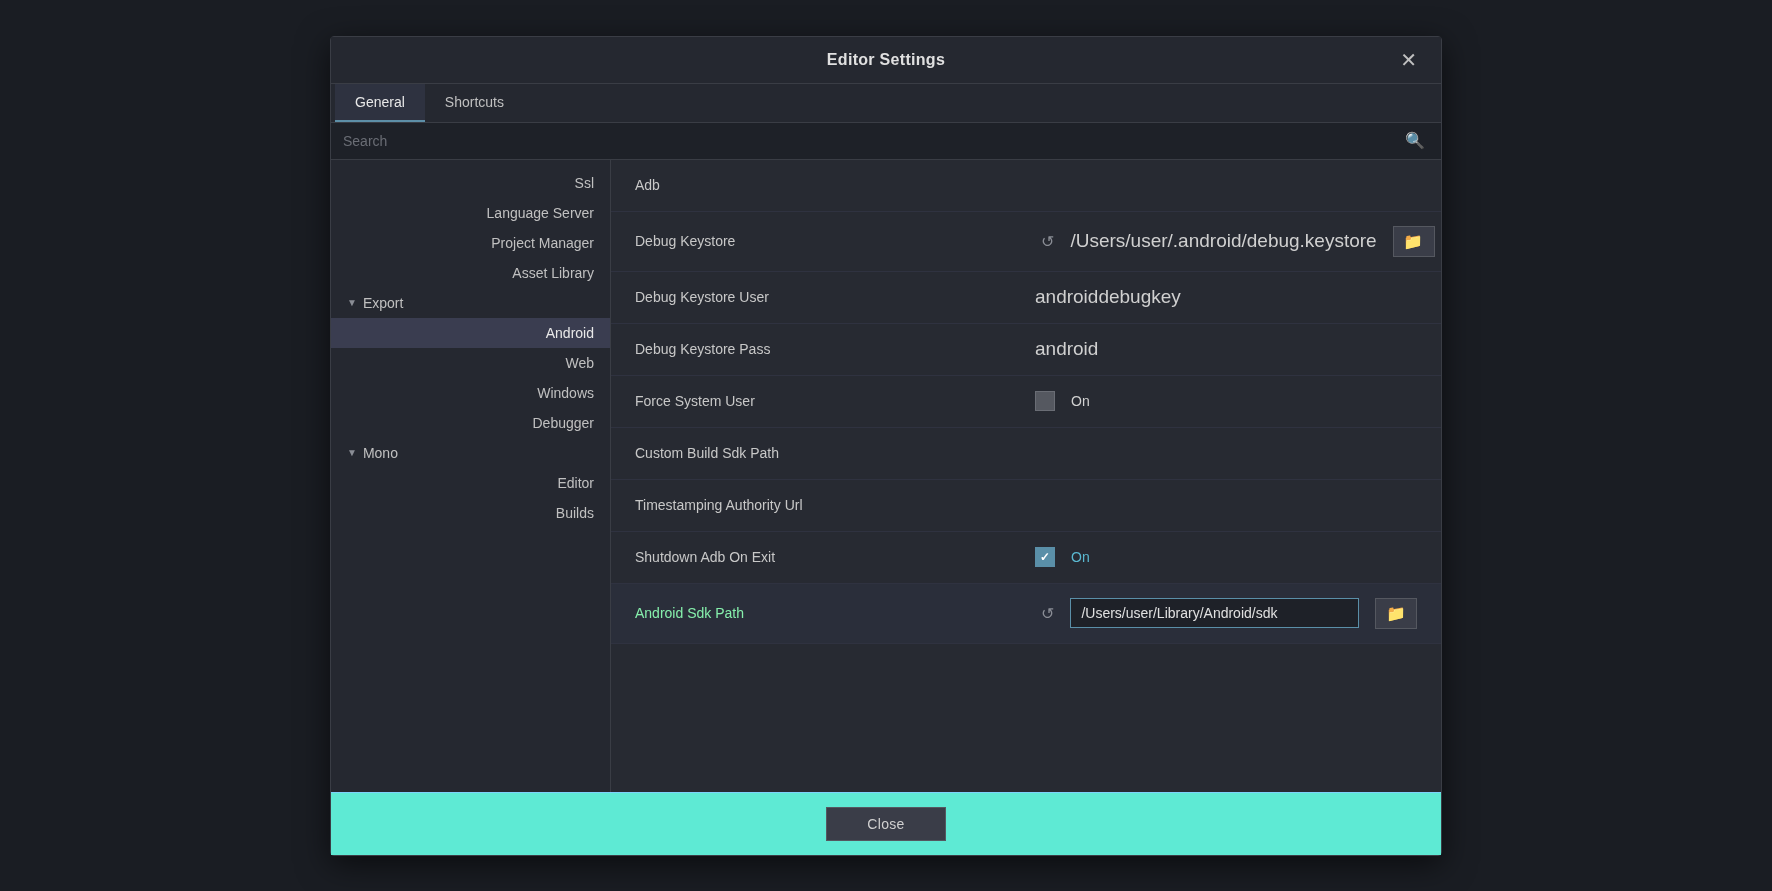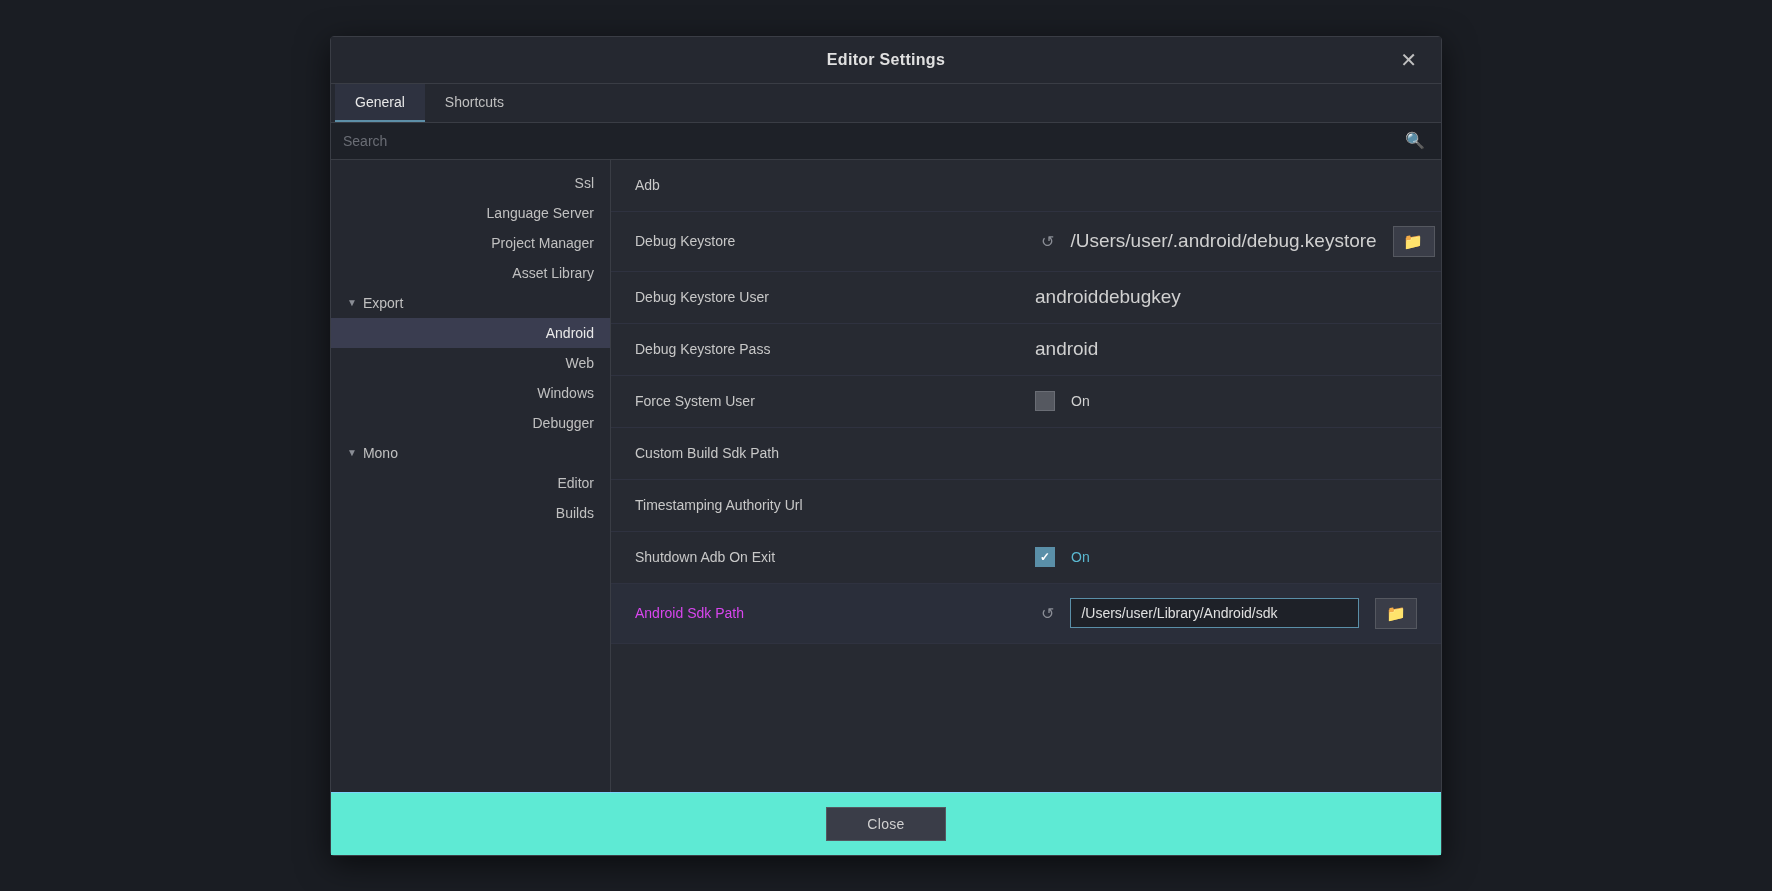--- a/index.html
+++ b/index.html
@@ -409,21 +409,21 @@
           <div class="toggle-container">
             <div class="toggle-box checked">
               <span class="checkmark">✓</span>
             </div>
             <span class="toggle-label on-teal">On</span>
           </div>
         </div>
       </div>
 
       <div class="settings-row highlighted">
-        <span class="settings-label" style="color:#d946ef;">Android Sdk Path</span>
+        <span class="settings-label" style="color:#86efac;">Android Sdk Path</span>
         <div class="settings-value">
           <span class="reset-icon" title="Reset">↺</span>
           <div class="path-row">
             <input class="settings-input" type="text" value="/Users/user/Library/Android/sdk" style="">
           </div>
           <button class="folder-btn">📁</button>
         </div>
       </div>
 
     </div>

